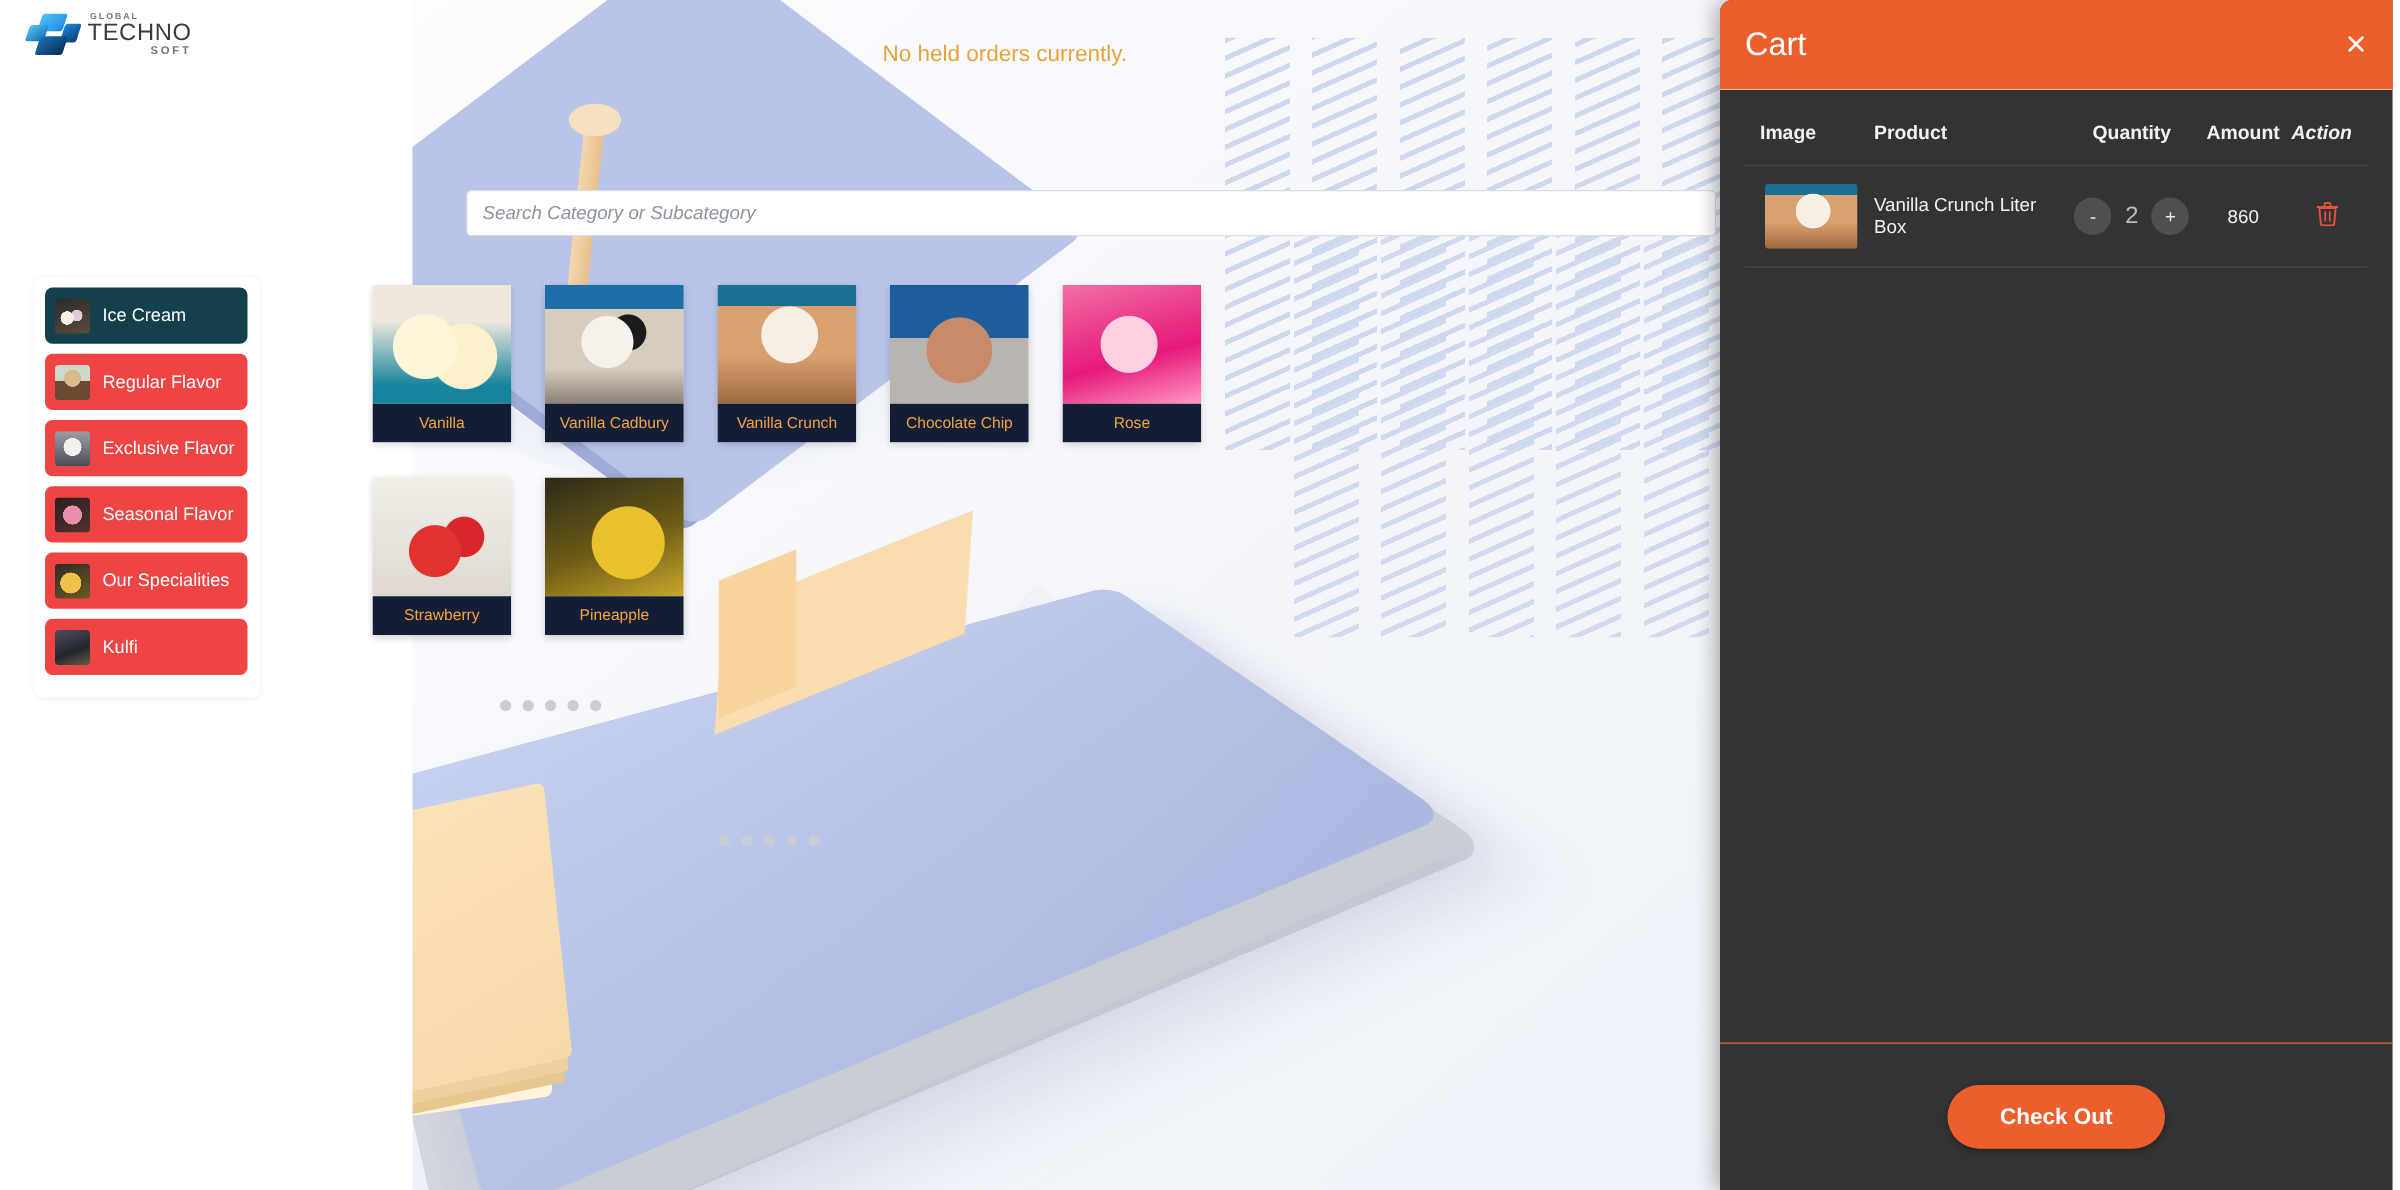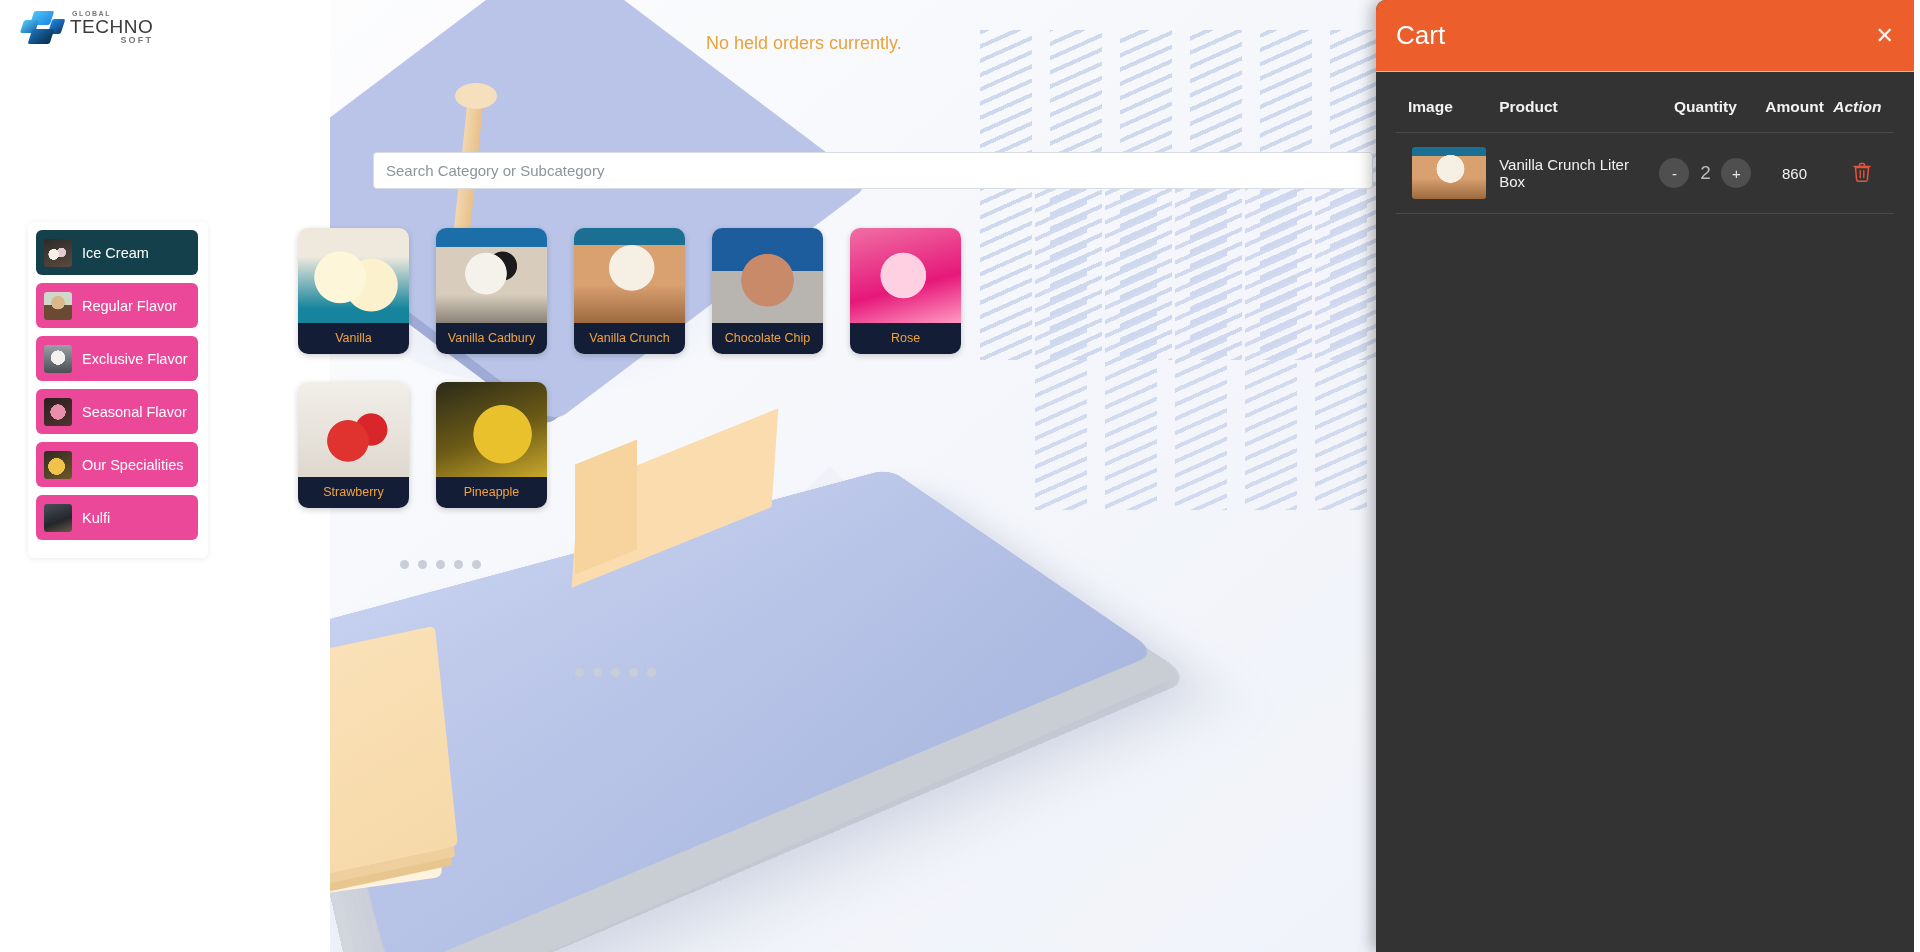--- a/index.html
+++ b/index.html
@@ -134,33 +134,33 @@
   }
 
   
   .search-box{
     position:absolute; left:373px; top:152px; width:1000px; height:37px;
     background:#fff; border:1px solid #d9dde3; border-radius:4px;
     display:flex; align-items:center; padding:0 12px;
   }
   .search-box input{
     border:0; outline:0; width:100%; font-size:15px; color:#3b3b3b;
-    font-family:"Liberation Sans", sans-serif; background:transparent;
+    font-family:"Liberation Sans", sans-serif; background:transparent;font-style:italic;
   }
   .search-box input::placeholder{ color:#8d949d; }
 
   
   .cat-panel{
     position:absolute; left:28px; top:222px; width:180px; height:336px;
     background:#fff; border-radius:6px; box-shadow:0 1px 6px rgba(0,0,0,.08);
     padding:8px 0;
   }
   .cat-item{
     position:relative; margin:0 0 8px 8px; height:45px; width:162px;
-    background:#ec4899; border-radius:6px;
+    background:#ef4444; border-radius:6px;
     display:flex; align-items:center; gap:10px; padding-left:8px;
     color:#fff; font-size:14.5px; cursor:pointer;
   }
   .cat-item.active{ background:#14404c; }
   .cat-thumb{
     width:28px; height:28px; border-radius:3px; flex:none;
     background-size:cover; background-position:center;
   }
   .t-icecream{ background:
       radial-gradient(circle at 35% 55%, #f6f1e4 0 22%, transparent 23%),
@@ -183,21 +183,21 @@
 
   
   .products{
     position:absolute; left:298px; top:228px; width:760px;
     display:flex; flex-wrap:wrap; gap:28px 27px;
   }
   .pcard{
     width:111px; flex:none; cursor:pointer;
   }
   .pcard-inner{
-    width:111px; border-radius:10px; overflow:hidden;
+    width:111px; border-radius:0; overflow:hidden;
     box-shadow:0 2px 6px rgba(0,0,0,.18);
   }
   .pcard-img{ width:111px; height:95px; background-size:cover; background-position:center; }
   .pcard-label{
     background:#131d36; color:#f2a33c; font-size:12.5px;
     text-align:center; padding:8px 2px 9px; white-space:nowrap;
   }
   
   .pcard.w111 .pcard-inner,.pcard.w111 .pcard-img{width:111px;}
 
@@ -468,15 +468,18 @@
                   <path d="M7.2 8.6v7M10.8 8.6v7" stroke="#e5533a" stroke-width="1.4" stroke-linecap="round"></path>
                 </svg>
               </button>
             </td>
           </tr>
         </tbody>
       </table>
 
     </div>
 
+    <div class="cart-footer">
+      <button class="checkout-btn">Check Out</button>
+    </div>
   </aside>
 
 </div>
 
 </body></html>

